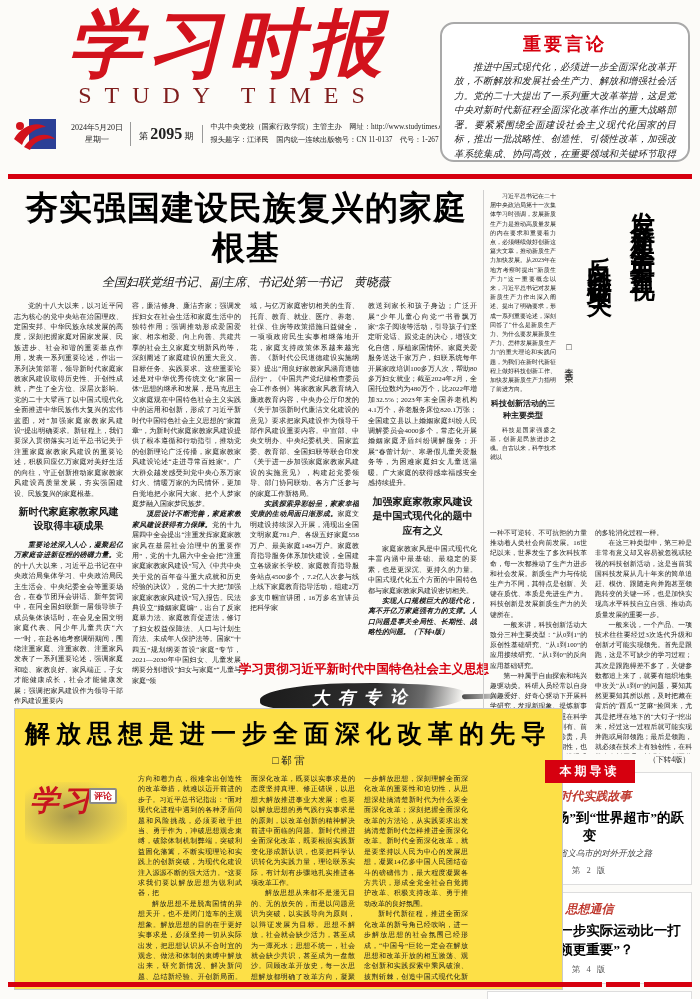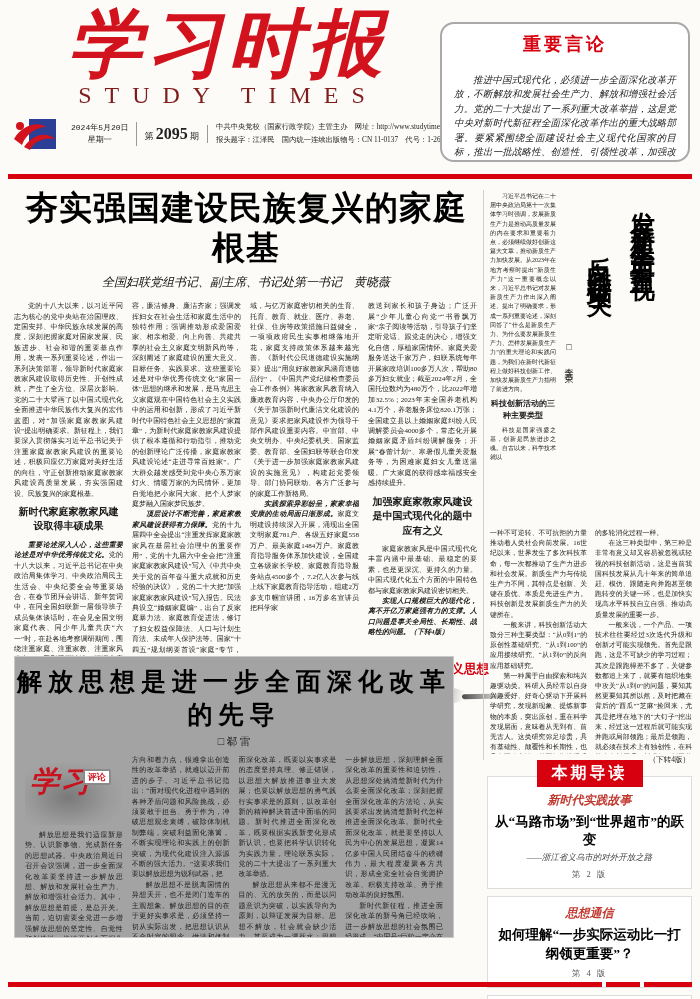--- a/index.html
+++ b/index.html
@@ -5,28 +5,28 @@
   html,body{margin:0;padding:0;}
   body{width:700px;height:999px;font-family:"Liberation Serif","DejaVu Serif",serif;color:#1a1a1a;}
   #page{position:relative;width:700px;height:999px;background:#fcfbf8;overflow:hidden;}
 
   
   .masthead{position:absolute;left:12px;top:6px;width:432px;}
   .mh-title{font-size:74px;line-height:1.05;font-weight:900;font-style:italic;color:#d2121c;text-align:center;letter-spacing:6px;}
   .mh-en{font-size:24px;letter-spacing:13px;color:#7f1d1d;text-align:center;margin-top:-2px;}
   .mh-info{display:flex;align-items:center;margin-top:8px;font-size:7.5px;color:#222;}
   .mh-logo{width:46px;height:34px;flex:0 0 auto;margin-right:6px;}
-  .mh-date{text-align:center;line-height:1.5;font-size:8px;padding:0 7px;border-right:1px solid #999;white-space:nowrap;font-family:Liberation Mono, monospace;}
+  .mh-date{text-align:center;line-height:1.5;font-size:8px;padding:0 7px;border-right:1px solid #999;white-space:nowrap;}
   .mh-issue{padding:0 8px;border-right:1px solid #999;font-size:9px;white-space:nowrap;}
   .mh-issue b{font-size:16px;font-weight:700;}
   .mh-pub{padding-left:8px;line-height:1.7;font-size:7.3px;white-space:nowrap;}
 
   
   .quote{position:absolute;right:10px;top:22px;width:250px;height:140px;border:2px solid #a9a9a9;border-radius:14px;padding:8px 12px 6px;box-sizing:border-box;background:#fff;overflow:hidden;}
-  .quote-title{color:#d6000f;font-size:18px;font-weight:800;text-align:center;letter-spacing:3px;font-family:"Liberation Sans","DejaVu Sans",sans-serif;margin-bottom:17px;}
+  .quote-title{color:#d6000f;font-size:18px;font-weight:800;text-align:center;letter-spacing:3px;font-family:"Liberation Sans","DejaVu Sans",sans-serif;margin-bottom:4px;}
   .quote-body{font-size:9.5px;line-height:1.52;text-align:justify;text-indent:2em;font-style:italic;color:#222;}
 
   .rule-top{position:absolute;left:8px;right:8px;top:174px;height:5px;background:#d6000f;}
 
   
   .main-left{position:absolute;left:14px;top:188px;width:464px;}
   .lead-headline{font-family:"Liberation Sans","DejaVu Sans",sans-serif;font-weight:900;font-size:33px;letter-spacing:1px;text-align:center;color:#000;line-height:1.2;}
   .lead-byline{text-align:center;font-size:12px;font-style:italic;margin-top:7px;color:#111;}
   .la-cols{position:relative;display:flex;gap:9px;margin-top:10px;height:415px;}
   .bodycol{overflow:hidden;text-align:justify;}
@@ -54,31 +54,31 @@
   .vh{writing-mode:vertical-rl;font-weight:900;color:#000;font-family:"Liberation Serif","DejaVu Serif",serif;}
   .vh-l1{font-size:25px;letter-spacing:7px;order:3;}
   .vh-l2{font-size:25px;letter-spacing:7px;order:2;margin-top:44px;margin-right:10px;}
   .vh-author{order:1;font-size:9px;font-weight:400;letter-spacing:3px;margin-top:150px;margin-right:8px;color:#222;}
   .ra-bottom{display:flex;gap:8px;height:226px;margin-top:4px;}
   .ra-bottom .bodycol{width:97px;font-size:6.8px;line-height:10.2px;}
   .turnline{text-align:right;font-size:7.5px;font-weight:400;padding-right:2px;margin-top:1px;}
 
   
   .reader{position:absolute;left:487px;top:760px;width:205px;display:flex;flex-direction:column;align-items:center;}
-  .reader-tag{background:#d6000f;color:#fff;font-size:16px;font-weight:700;padding:3px 15px;letter-spacing:3px;position:relative;z-index:2;margin-bottom:-11px;font-family:Liberation Mono, monospace;}
+  .reader-tag{background:#d6000f;color:#fff;font-size:12px;font-weight:700;padding:3px 15px;letter-spacing:3px;position:relative;z-index:2;margin-bottom:-11px;font-family:Liberation Mono, monospace;}
   .reader-cards{display:flex;flex-direction:column;gap:7px;width:100%;}
   .rcard{border:1px solid #ddd;background:#fff;text-align:center;padding:8px 6px 7px;box-sizing:border-box;}
   .rcard:first-child{padding-top:15px;}
   .rcard .cat{color:#c03a30;font-size:12px;font-weight:700;font-style:italic;}
   .rcard .ttl{font-size:13.5px;font-weight:900;margin-top:4px;line-height:1.35;color:#000;}
   .rcard .sttl{font-size:8.5px;font-style:italic;color:#444;margin-top:3px;}
   .rcard .pg{font-size:8.5px;color:#555;margin-top:5px;letter-spacing:2px;}
 
   
-  .box-bottom{position:absolute;left:14px;top:656px;width:440px;height:282px;border:1px solid #c9c9c9;box-sizing:border-box;background:#a3a3a3;overflow:hidden;}
+  .box-bottom{position:absolute;left:14px;top:708px;width:549px;height:282px;border:1px solid #c9c9c9;box-sizing:border-box;background:#fde047;overflow:hidden;}
   .bx-head{text-align:center;font-size:25px;font-weight:900;letter-spacing:6px;margin-top:8px;color:#000;}
   .bx-author{text-align:center;font-size:10.5px;margin:4px 0 6px;color:#222;}
   .bx-cols{display:flex;gap:9px;padding:0 10px;height:212px;overflow:hidden;}
   .bx-cols .bodycol{width:104px;font-size:7px;line-height:10.4px;}
   .sx-logo{position:relative;height:62px;margin:8px 2px 5px 0;background:radial-gradient(ellipse at 45% 55%,rgba(80,80,80,.5),rgba(120,120,120,.18) 55%,transparent 78%);}
   .sx-logo .main{font-size:29px;font-weight:900;font-style:italic;color:#c8131f;letter-spacing:2px;position:absolute;left:5px;top:13px;}
   .sx-logo .badge{position:absolute;right:10px;top:6px;border:2px solid #8a8a8a;color:#c8131f;font-weight:700;font-size:9px;padding:1px 3px;background:#fff;border-radius:2px;}
 
   .rule-bottom{position:absolute;left:8px;right:8px;top:982px;height:5px;display:flex;gap:4px;}
   .rule-bottom div{background:#d6000f;height:5px;}
@@ -124,21 +124,21 @@
 
   <div class="rule-top"></div>
 
   <div class="main-left">
     <div class="lead-headline">夯实强国建设民族复兴的家庭根基</div>
     <div class="lead-byline">全国妇联党组书记、副主席、书记处第一书记　黄晓薇</div>
     <div class="la-cols">
       <div class="bodycol">
           <p>党的十八大以来，以习近平同志为核心的党中央站在治国理政、定国安邦、中华民族永续发展的高度，深刻把握家庭对国家发展、民族进步、社会和谐的重要基点作用，发表一系列重要论述，作出一系列决策部署，领导新时代家庭家教家风建设取得历史性、开创性成就，产生了全方位、深层次影响。党的二十大擘画了以中国式现代化全面推进中华民族伟大复兴的宏伟蓝图，对“加强家庭家教家风建设”提出明确要求。新征程上，我们要深入贯彻落实习近平总书记关于注重家庭家教家风建设的重要论述，积极回应亿万家庭对美好生活的向往，守正创新推动家庭家教家风建设高质量发展，夯实强国建设、民族复兴的家庭根基。</p>
           <div class="sub">新时代家庭家教家风建设取得丰硕成果</div>
-          <p><span class="lead">重要论述深入人心，这些重要论述是对中华优秀传统文化。</span>党的十八大以来，习近平总书记在中央政治局集体学习、中央政治局民主生活会、中央纪委全会等重要场合，在春节团拜会讲话、新年贺词中，在同全国妇联新一届领导班子成员集体谈话时，在会见全国文明家庭代表、同少年儿童共庆“六一”时，在赴各地考察调研期间，围绕注重家庭、注重家教、注重家风发表了一系列重要论述，强调家庭和睦、家教良好、家风端正，子女才能健康成长，社会才能健康发展；强调把家风建设作为领导干部作风建设重要内</p>
+          <p><span class="lead">重要论述深入人心，凝聚起亿万家庭奋进新征程的磅礴力量。</span>党的十八大以来，习近平总书记在中央政治局集体学习、中央政治局民主生活会、中央纪委全会等重要场合，在春节团拜会讲话、新年贺词中，在同全国妇联新一届领导班子成员集体谈话时，在会见全国文明家庭代表、同少年儿童共庆“六一”时，在赴各地考察调研期间，围绕注重家庭、注重家教、注重家风发表了一系列重要论述，强调家庭和睦、家教良好、家风端正，子女才能健康成长，社会才能健康发展；强调把家风建设作为领导干部作风建设重要内</p>
         </div>
       <div class="bodycol">
           <p class="cont">容，廉洁修身、廉洁齐家；强调发挥妇女在社会生活和家庭生活中的独特作用；强调推动形成爱国爱家、相亲相爱、向上向善、共建共享的社会主义家庭文明新风尚等，深刻阐述了家庭建设的重大意义、目标任务、实践要求。这些重要论述是对中华优秀传统文化“家国一体”思想的继承和发展，是马克思主义家庭观在中国特色社会主义实践中的运用和创新，形成了习近平新时代中国特色社会主义思想的“家篇章”，为新时代家庭家教家风建设提供了根本遵循和行动指引，推动党的创新理论广泛传播，家庭家教家风建设论述“走进寻常百姓家”。广大群众越发感受到党中央心系万家灯火、情暖万家的为民情怀，更加自觉地把小家同大家、把个人梦家庭梦融入国家梦民族梦。</p>
           <p><span class="lead">顶层设计不断完善，家庭家教家风建设获得有力保障。</span>党的十九届四中全会提出“注重发挥家庭家教家风在基层社会治理中的重要作用”，党的十九届六中全会把“注重家庭家教家风建设”写入《中共中央关于党的百年奋斗重大成就和历史经验的决议》，党的二十大把“加强家庭家教家风建设”写入报告。民法典设立“婚姻家庭编”，出台了反家庭暴力法、家庭教育促进法，修订了妇女权益保障法、人口与计划生育法、未成年人保护法等。国家“十四五”规划纲要首设“家庭”专节，2021—2030年中国妇女、儿童发展纲要分别增设“妇女与家庭”“儿童与家庭”领</p>
         </div>
       <div class="bodycol col-short">
           <p class="cont">域，与亿万家庭密切相关的生育、托育、教育、就业、医疗、养老、社保、住房等政策措施日益健全，一项项政府民生实事相继落地开花，家庭支持政策体系越来越完善。《新时代公民道德建设实施纲要》提出“用良好家教家风涵育道德品行”，《中国共产党纪律检查委员会工作条例》将家教家风教育纳入廉政教育内容，中央办公厅印发的《关于加强新时代廉洁文化建设的意见》要求把家风建设作为领导干部作风建设重要内容。中宣部、中央文明办、中央纪委机关、国家监委、教育部、全国妇联等联合印发《关于进一步加强家庭家教家风建设的实施意见》，构建起党委领导、部门协同联动、各方广泛参与的家庭工作新格局。</p>
           <p><span class="lead">实践探索异彩纷呈，家家幸福安康的生动局面日渐形成。</span>家庭文明建设持续深入开展，涌现出全国文明家庭781户、各级五好家庭558万户、最美家庭1484万户。家庭教育指导服务体系加快建设，全国建立各级家长学校、家庭教育指导服务站点4500多个，7.2亿人次参与线上线下家庭教育指导活动，组建2万多支巾帼宣讲团，16万多名宣讲员把科学家</p>
         </div>
       <div class="bodycol col-short">
@@ -209,30 +209,27 @@
 
   <div class="box-bottom">
     <div class="bx-head">解放思想是进一步全面深化改革的先导</div>
     <div class="bx-author">□ 郗 雷</div>
     <div class="bx-cols">
       <div class="bodycol">
         <div class="sx-logo">
           <span class="main">学习</span>
           <span class="badge">评论</span>
         </div>
-        <div>
-            <p>解放思想是我们适应新形势、认识新事物、完成新任务的思想武器。中央政治局近日召开会议强调，进一步全面深化改革要坚持进一步解放思想、解放和发展社会生产力、解放和增强社会活力。其中，解放思想是前提，是总开关。当前，迫切需要全党进一步增强解放思想的坚定性、自觉性和创造性，接续开创全面深化改革新局面。</p>
-          </div>
       </div>
       <div class="bodycol">
           <p class="cont">方向和着力点，很难拿出创造性的改革举措，就难以迈开前进的步子。习近平总书记指出：“面对现代化进程中遇到的各种矛盾问题和风险挑战，必须要敢于担当、勇于作为，冲破思想观念束缚，破除体制机制弊端，突破利益固化藩篱，不断实现理论和实践上的创新突破，为现代化建设注入源源不断的强大活力。”这要求我们要以解放思想为锐利武器，把</p>
           <p>解放思想不是脱离国情的异想天开，也不是闭门造车的主观想象。解放思想的目的在于更好实事求是，必须坚持一切从实际出发，把思想认识从不合时宜的观念、做法和体制的束缚中解放出来，研究新情况、解决新问题、总结新经验、开创新局面。新时代推进全</p>
         </div>
       <div class="bodycol">
-          <p class="cont">面深化改革，既要以实事求是的态度坚持真理、修正错误，以思想大解放推进事业大发展；也要以解放思想的勇气践行实事求是的原则，以改革创新的精神解决前进中面临的问题。新时代推进全面深化改革，既要根据实践新变化形成新认识，也要把科学认识转化为实践力量，理论联系实际，党的二十大提出了一系列重大改革举措。</p>
+          <p class="cont">面深化改革，既要以实事求是的态度坚持真理、修正错误，以思想大解放推进事业大发展；也要以解放思想的勇气践行实事求是的原则，以改革创新的精神解决前进中面临的问题。新时代推进全面深化改革，既要根据实践新变化形成新认识，也要把科学认识转化为实践力量，理论联系实际，有计划有步骤地扎实推进各项改革工作。</p>
           <p>解放思想从来都不是漫无目的、无的放矢的，而是以问题意识为突破，以实践导向为原则，以辩证发展为目标。思想不解放，社会就会缺少活力，甚至成为一潭死水；思想不统一，社会就会缺少共识，甚至成为一盘散沙。回顾改革开放史，每一次思想解放都明确了改革方向，凝聚了改革共识，汇聚了改革力量，取得了改革实效。</p>
         </div>
       <div class="bodycol">
           <p class="cont">一步解放思想，深刻理解全面深化改革的重要性和迫切性，从思想深处搞清楚新时代为什么要全面深化改革；深刻把握全面深化改革的方法论，从实践要求出发搞清楚新时代怎样推进全面深化改革。新时代全面深化改革，就是要坚持以人民为中心的发展思想，凝聚14亿多中国人民团结奋斗的磅礴伟力，最大程度凝聚各方共识，形成全党全社会自觉拥护改革、积极支持改革、勇于推动改革的良好氛围。</p>
           <p>新时代新征程，推进全面深化改革的新号角已经吹响，进一步解放思想的社会氛围已经形成，“中国号”巨轮一定会在解放思想和改革开放的相互激荡、观念创新和实践探索中乘风破浪、披荆斩棘，创造中国式现代化新的奇迹。</p>
         </div>
     </div>
   </div>
 
   <div class="rule-bottom">

